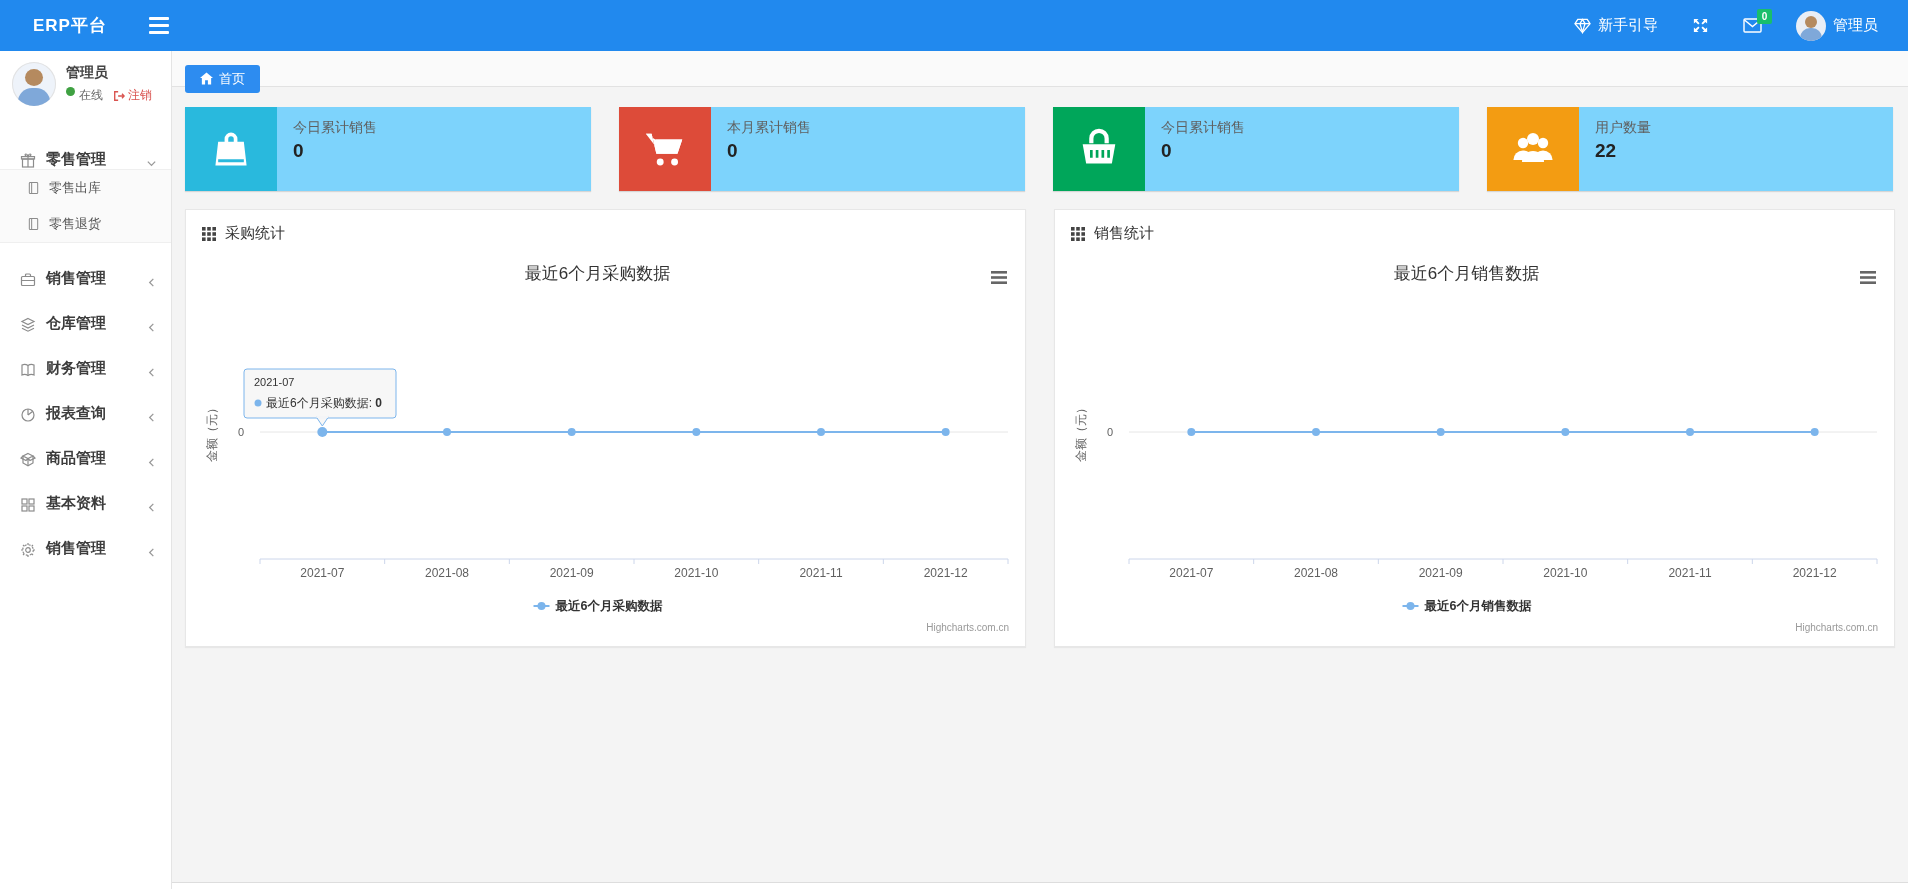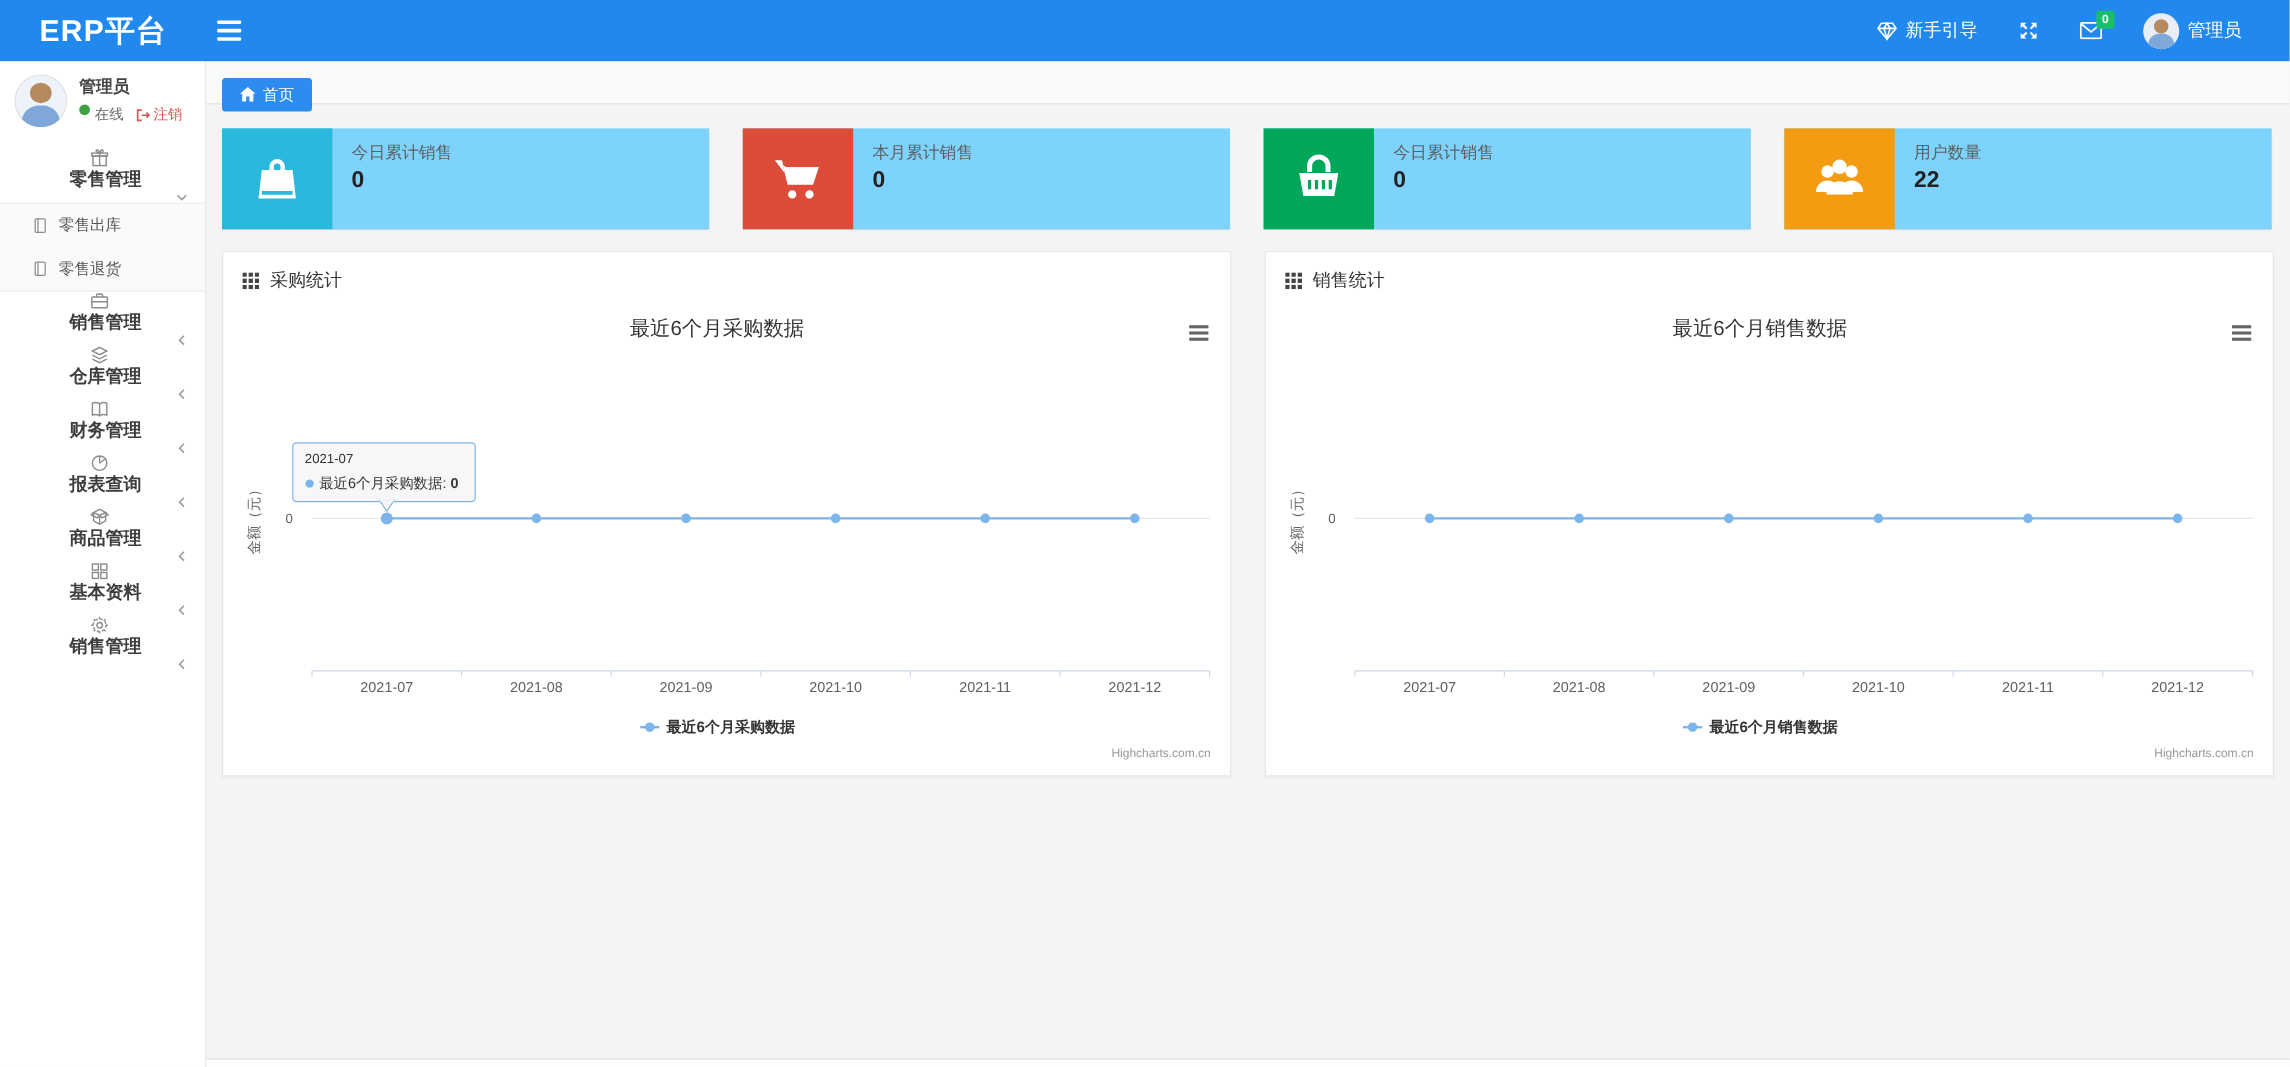--- a/index.html
+++ b/index.html
@@ -3,24 +3,24 @@
 <meta charset="utf-8">
 <style>
   * { margin:0; padding:0; box-sizing:border-box; }
   html,body { width:1908px; height:889px; overflow:hidden; background:#f4f4f4;
     font-family:"Liberation Sans", sans-serif; }
   svg text { font-family:"Liberation Sans", sans-serif; }
 
   
   .navbar { position:absolute; left:0; top:0; width:1908px; height:51px;
     background:#2189ee; display:flex; align-items:center; color:#fff; z-index:10; }
-  .brand { font-size:25px; font-weight:bold; padding-left:33px; letter-spacing:1px; }
+  .brand { font-size:17px; font-weight:bold; padding-left:33px; letter-spacing:1px; }
   .nav-burger { margin-left:42px; cursor:pointer; display:flex; flex-direction:column; gap:4px; }
   .nav-burger span { display:block; width:20px; height:3px; background:#fff; border-radius:1px; }
-  .nav-right { margin-left:auto; display:flex; align-items:center; gap:34px; padding-right:40px; }
+  .nav-right { margin-left:auto; display:flex; align-items:center; gap:34px; padding-right:30px; }
   .nav-item { display:flex; align-items:center; gap:7px; font-size:15px; cursor:pointer; }
   .mail-wrap { position:relative; cursor:pointer; }
   .badge { position:absolute; top:-9px; right:-10px; min-width:15px; height:15px;
     background:#19be6b; color:#fff; font-size:10px; line-height:15px; text-align:center;
     border-radius:2px; padding:0 3px; font-weight:bold; }
   .nav-avatar { width:30px; height:30px; border-radius:50%; background:#e9eef6; overflow:hidden;
     position:relative; }
   .nav-avatar .head { position:absolute; left:9px; top:5px; width:12px; height:12px;
     border-radius:50%; background:#b58a5f; }
   .nav-avatar .body { position:absolute; left:4px; top:17px; width:22px; height:13px;
@@ -36,22 +36,22 @@
     border-radius:50%; background:#b58a5f; }
   .side-avatar .body { position:absolute; left:6px; top:26px; width:32px; height:18px;
     border-radius:14px 14px 0 0; background:#7fa8d9; }
   .user-info { font-size:14px; color:#444; }
   .user-name { font-weight:bold; margin-bottom:5px; }
   .user-status { display:flex; align-items:flex-start; gap:4px; font-size:12px; color:#666; }
   .dot { width:9px; height:9px; border-radius:50%; background:#3fa142; display:inline-block; }
   .logout { color:#d9534f; display:flex; align-items:center; gap:3px; margin-left:6px; cursor:pointer; }
 
   .menu { margin-top:8px; }
-  .menu-item { display:flex; align-items:center; height:45px; padding:0 14px 0 19px;
-    font-size:15px; font-weight:bold; color:#3d3d3d; cursor:pointer;flex-direction:column; }
+  .menu-item { display:flex; align-items:flex-end; height:45px; padding:0 14px 0 19px;
+    font-size:15px; font-weight:bold; color:#3d3d3d; cursor:pointer; }
   .menu-item .micon { width:17px; display:flex; justify-content:center; margin-right:10px; }
   .menu-item .arrow { margin-left:auto; display:flex; }
   .submenu { background:#fafafa; border-top:1px solid #efefef; border-bottom:1px solid #efefef;text-align:center; }
   .submenu-item { display:flex; align-items:center; height:36px; padding-left:27px;
     font-size:13px; color:#555; cursor:pointer; }
   .submenu-item .micon { width:14px; margin-right:8px; display:flex; }
 
   
   .main { position:absolute; left:172px; top:51px; right:0; bottom:0; background:#f4f4f4; }
   .tabbar { height:36px; background:#fafafa; border-bottom:1px solid #e2e2e2;

